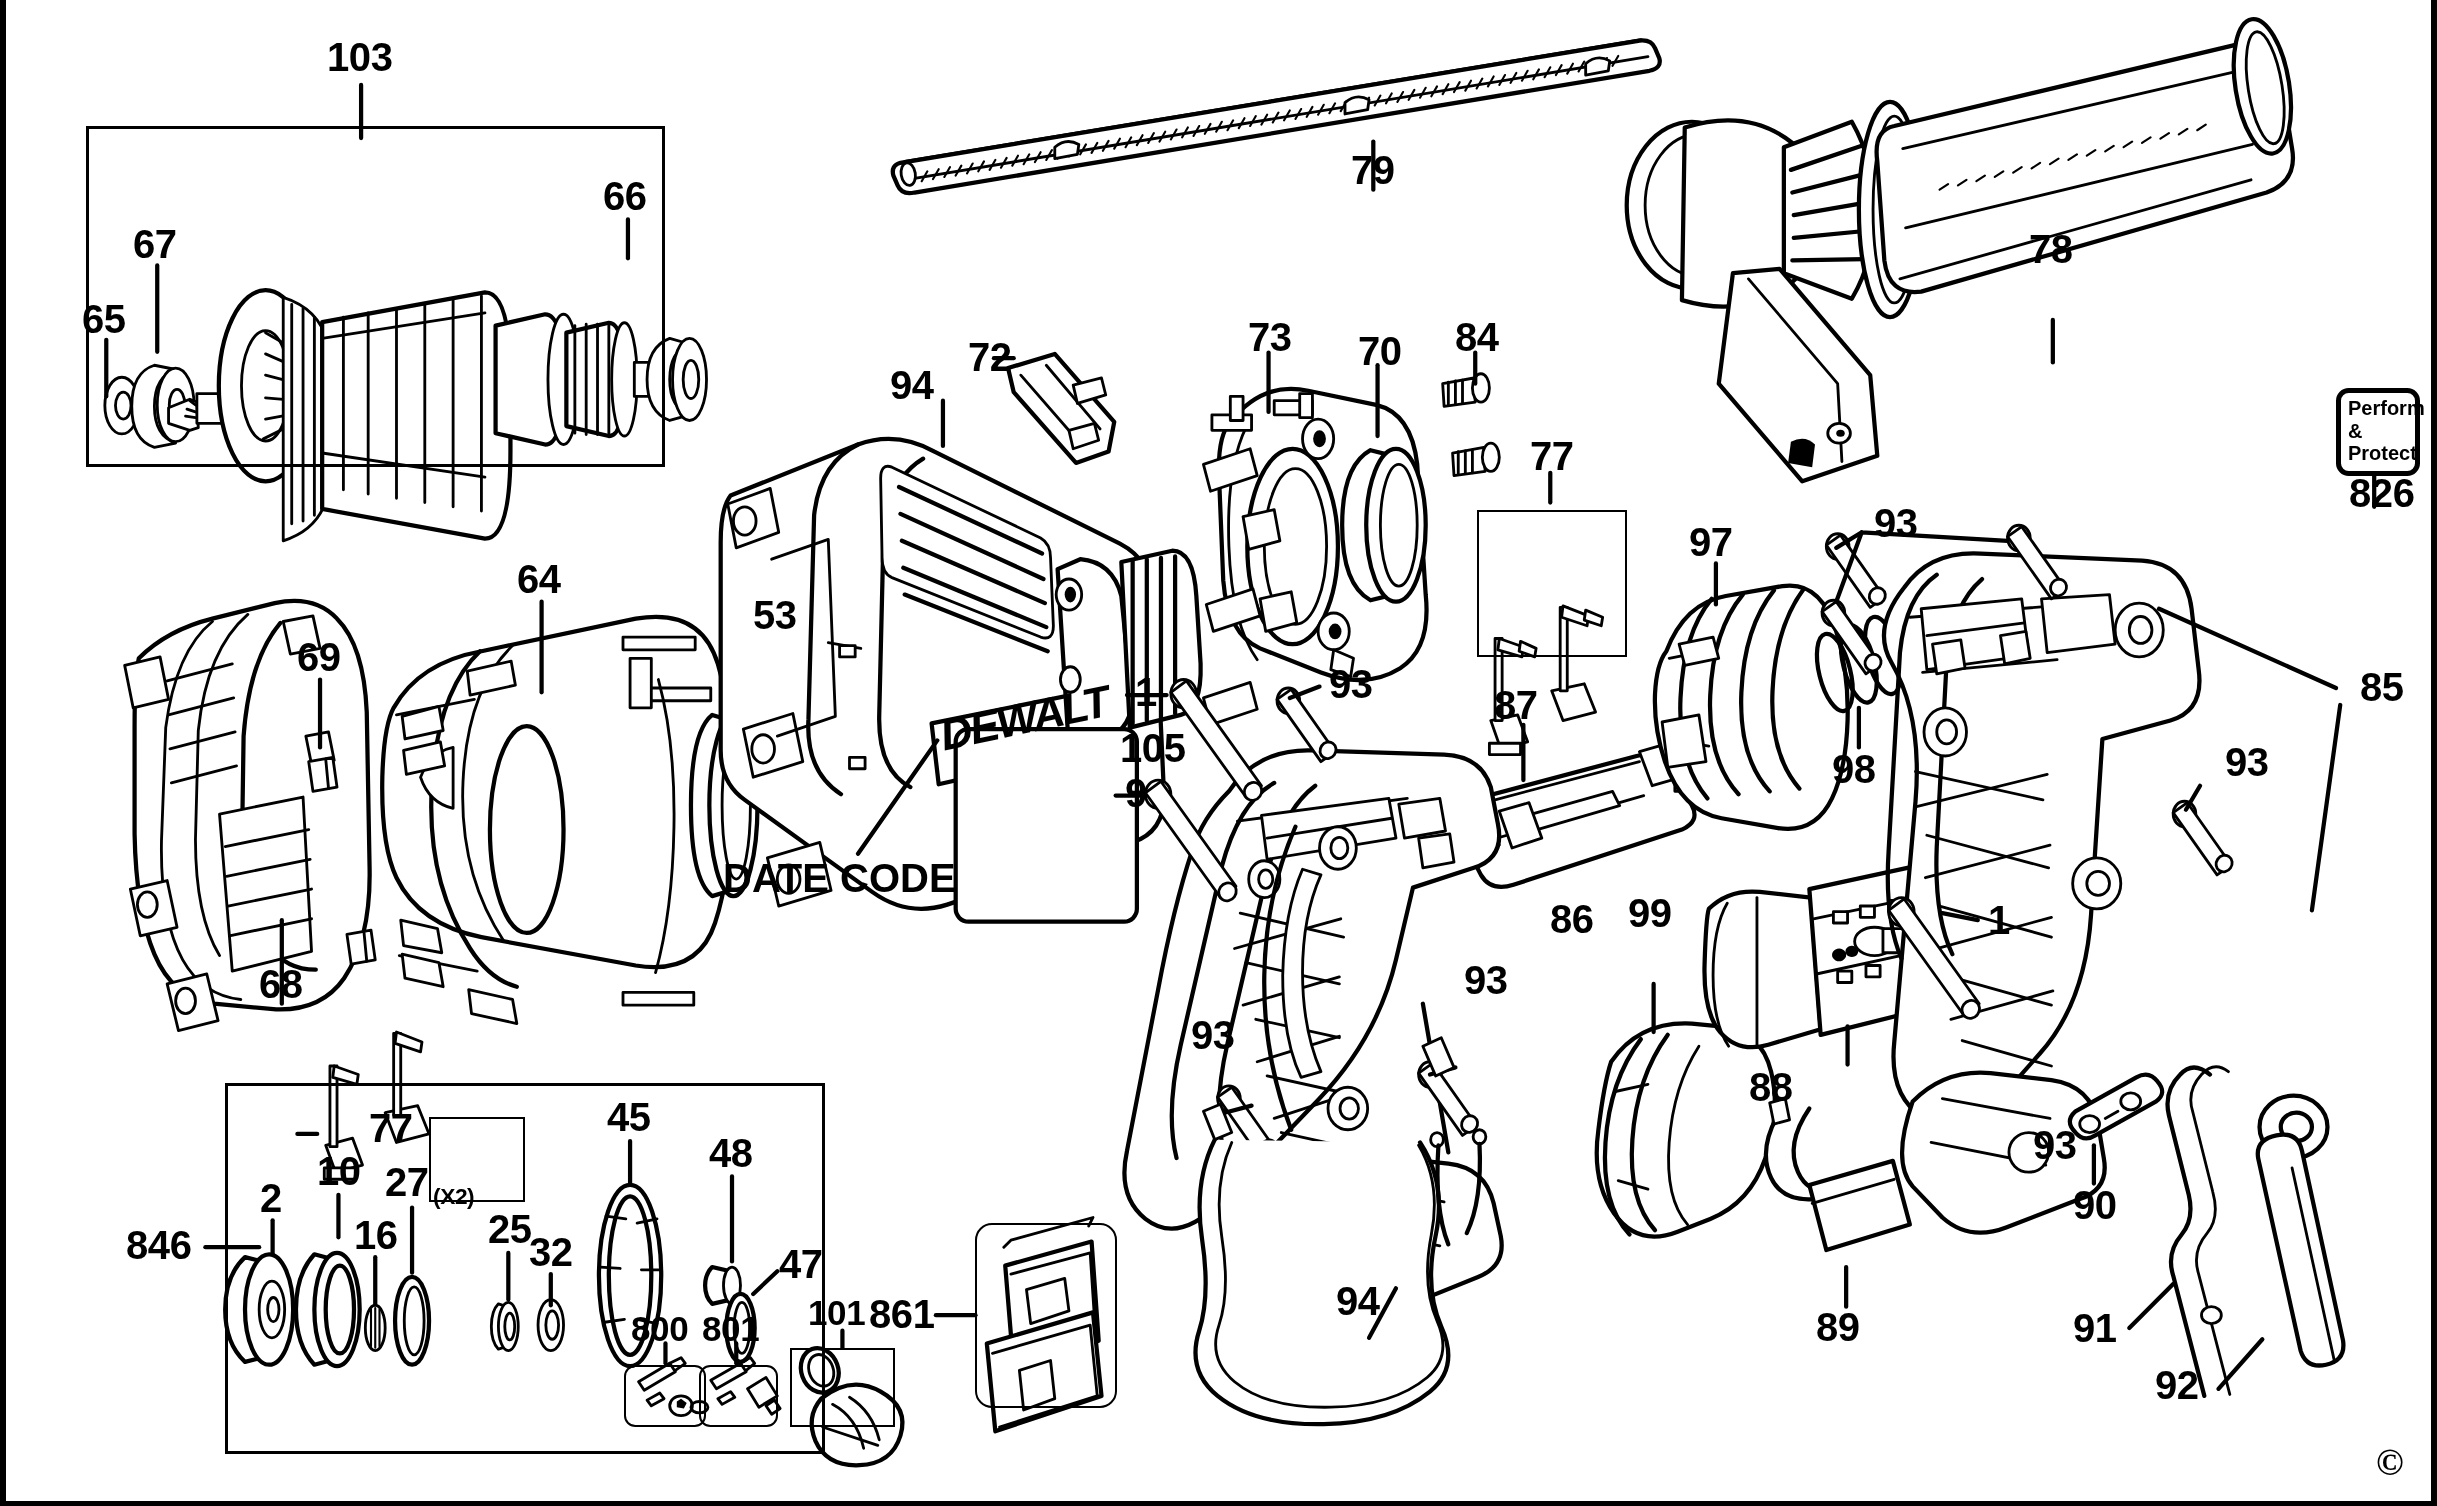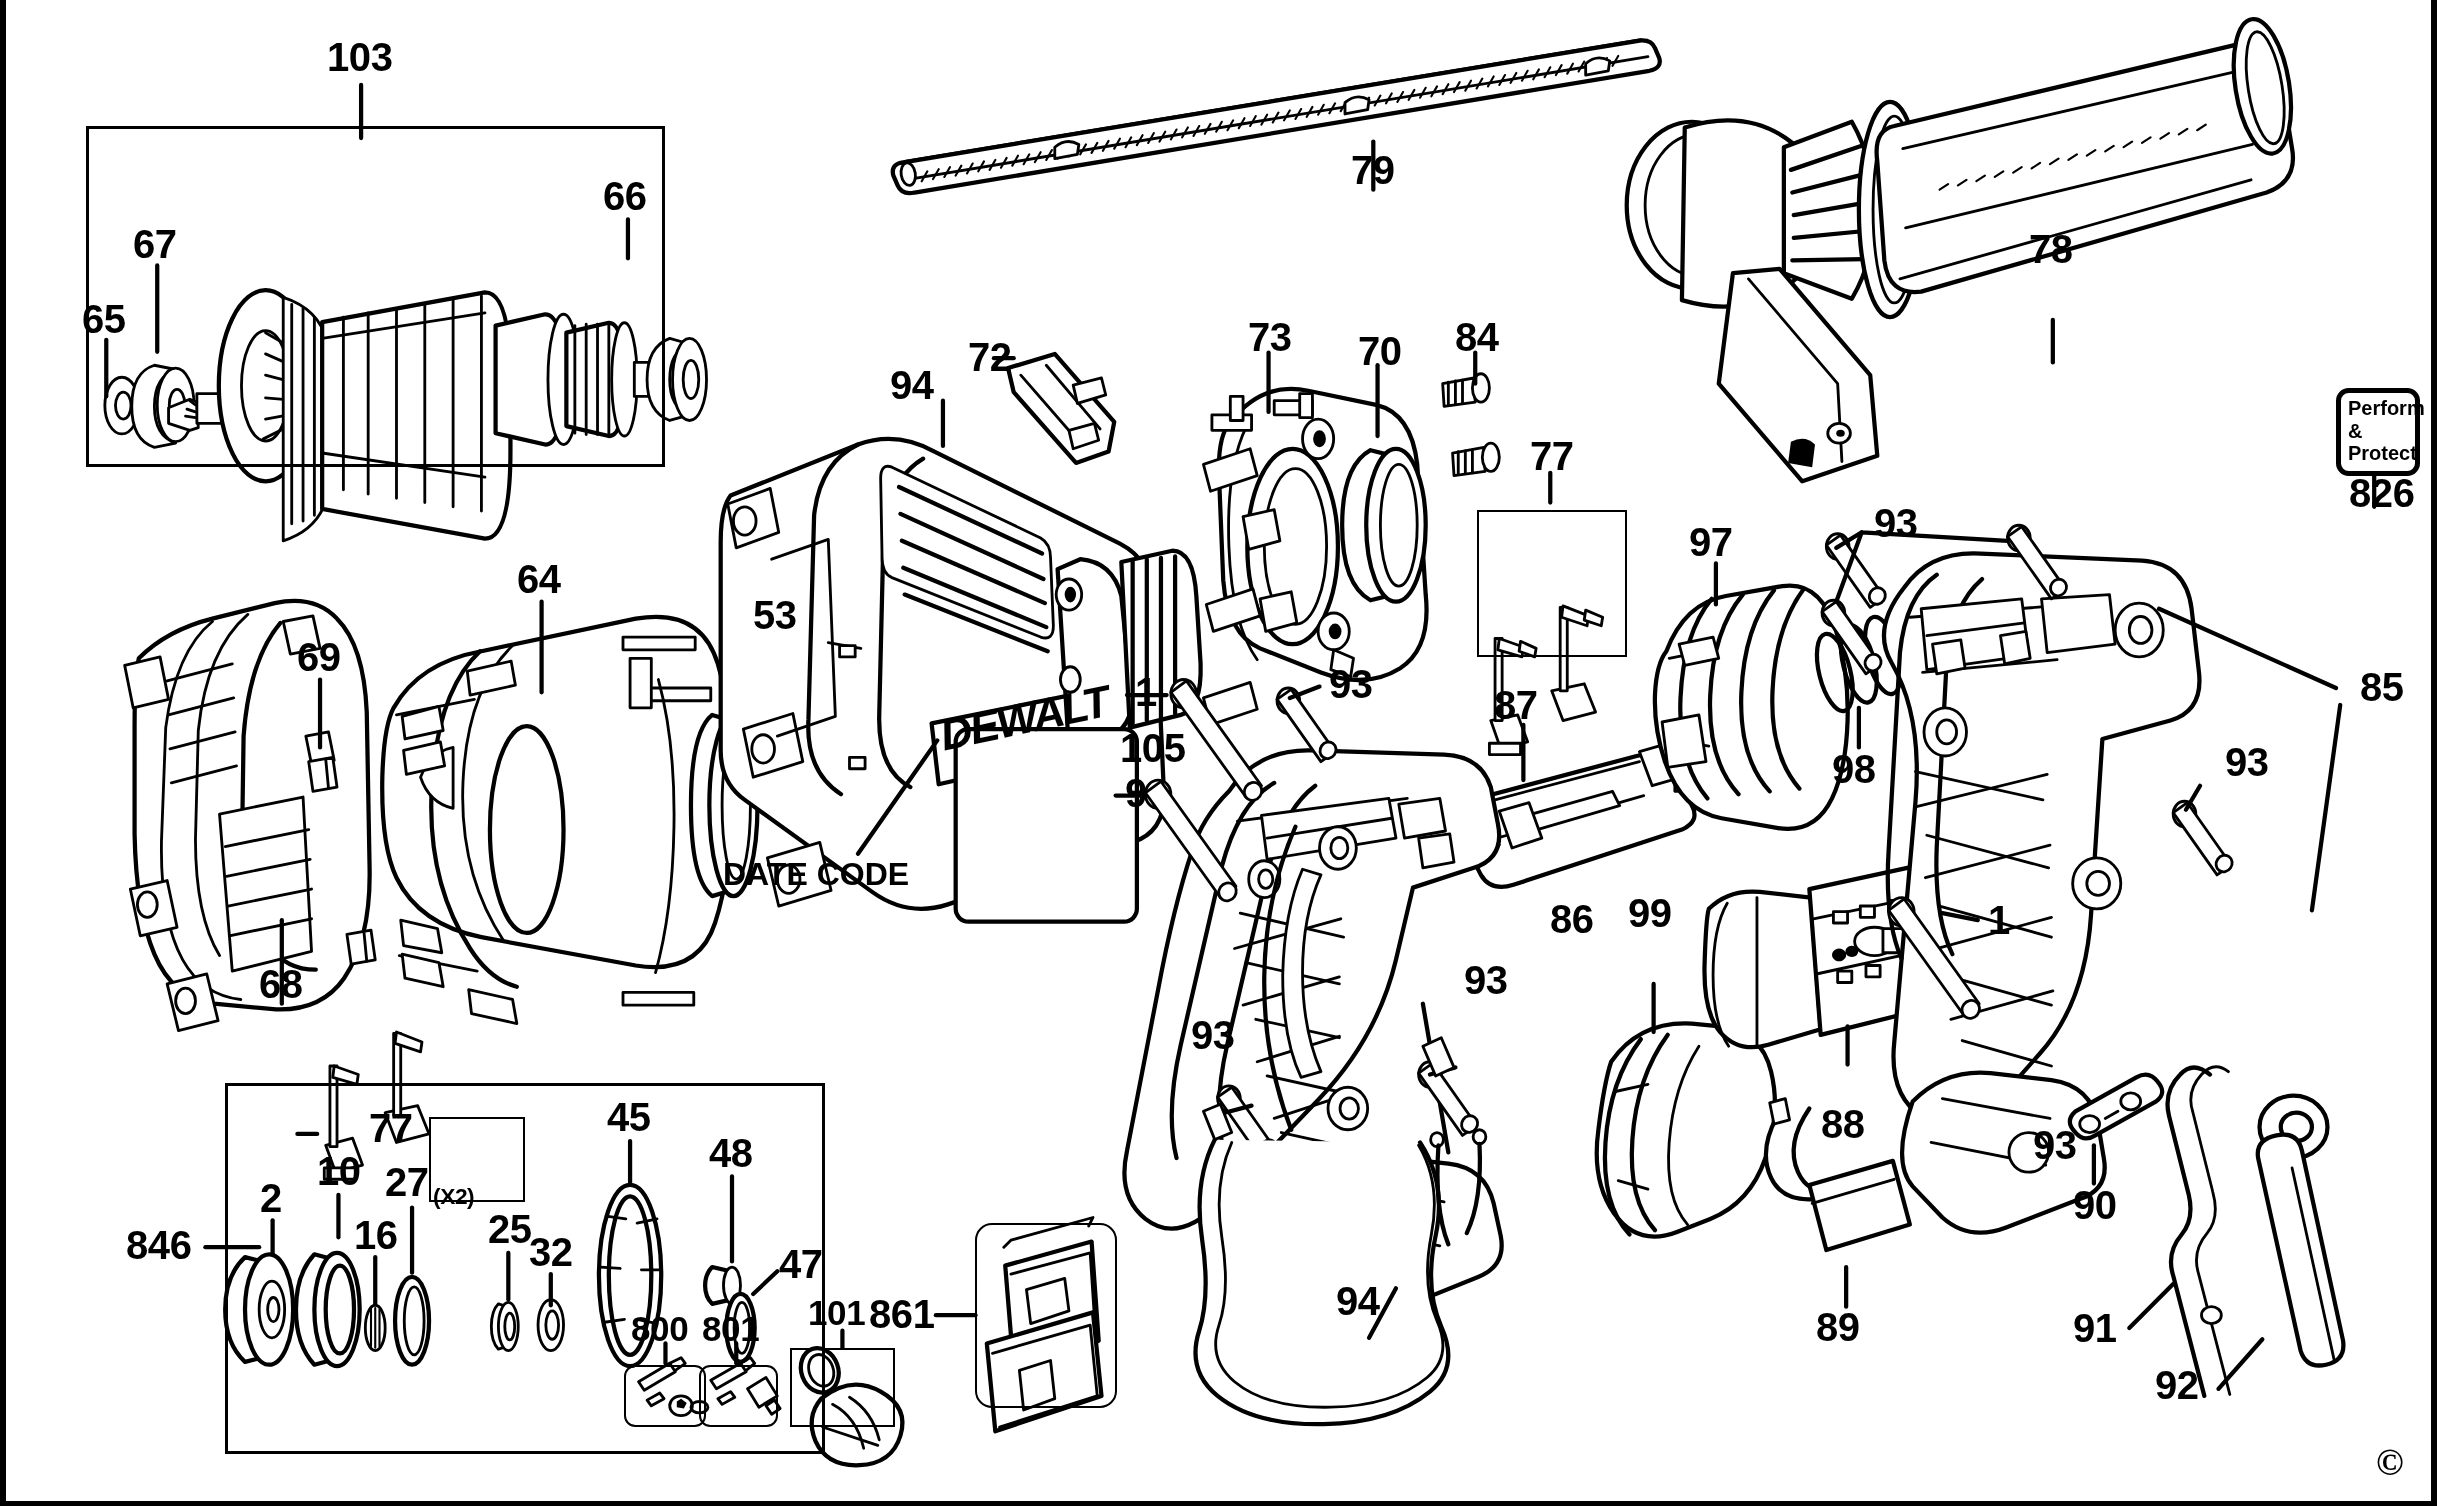--- a/index.html
+++ b/index.html
@@ -26,21 +26,21 @@
     letter-spacing:-0.4px;
   }
   .lbl.big{font-size:40px;}
   .lbl.med{font-size:35px;}
   .lbl.x2{font-size:22.7px;font-weight:bold;}
 
   .datecode{
     position:absolute;
     font-family:"Liberation Sans",sans-serif;
     font-weight:bold;
-    font-size:32px;
+    font-size:40px;
     color:#000;
     white-space:nowrap;
   }
 
   .box{
     position:absolute;
     border:3.5px solid #000;
     box-sizing:border-box;
     background:transparent;
   }
@@ -705,21 +705,21 @@
   <div class="lbl big" style="left:1125px;top:773px;">9</div>
   <div class="lbl big" style="left:1329px;top:664px;">93</div>
   <div class="lbl big" style="left:1191px;top:1015px;">93</div>
   <div class="lbl big" style="left:1464px;top:960px;">93</div>
 
   <div class="lbl big" style="left:1494px;top:685px;">87</div>
   <div class="lbl big" style="left:1689px;top:522px;">97</div>
   <div class="lbl big" style="left:1832px;top:749px;">98</div>
   <div class="lbl big" style="left:1550px;top:899px;">86</div>
   <div class="lbl big" style="left:1628px;top:893px;">99</div>
-  <div class="lbl big" style="left:1821px;top:1067px;margin-top:37px;">88</div>
+  <div class="lbl big" style="left:1749px;top:1067px;">88</div>
   <div class="lbl big" style="left:1816px;top:1307px;">89</div>
 
   <div class="lbl big" style="left:1874px;top:503px;">93</div>
   <div class="lbl big" style="left:2225px;top:742px;">93</div>
   <div class="lbl big" style="left:1988px;top:900px;">1</div>
   <div class="lbl big" style="left:2360px;top:667px;">85</div>
 
   <div class="lbl big" style="left:2033px;top:1125px;">93</div>
   <div class="lbl big" style="left:2073px;top:1185px;">90</div>
   <div class="lbl big" style="left:2073px;top:1308px;">91</div>

